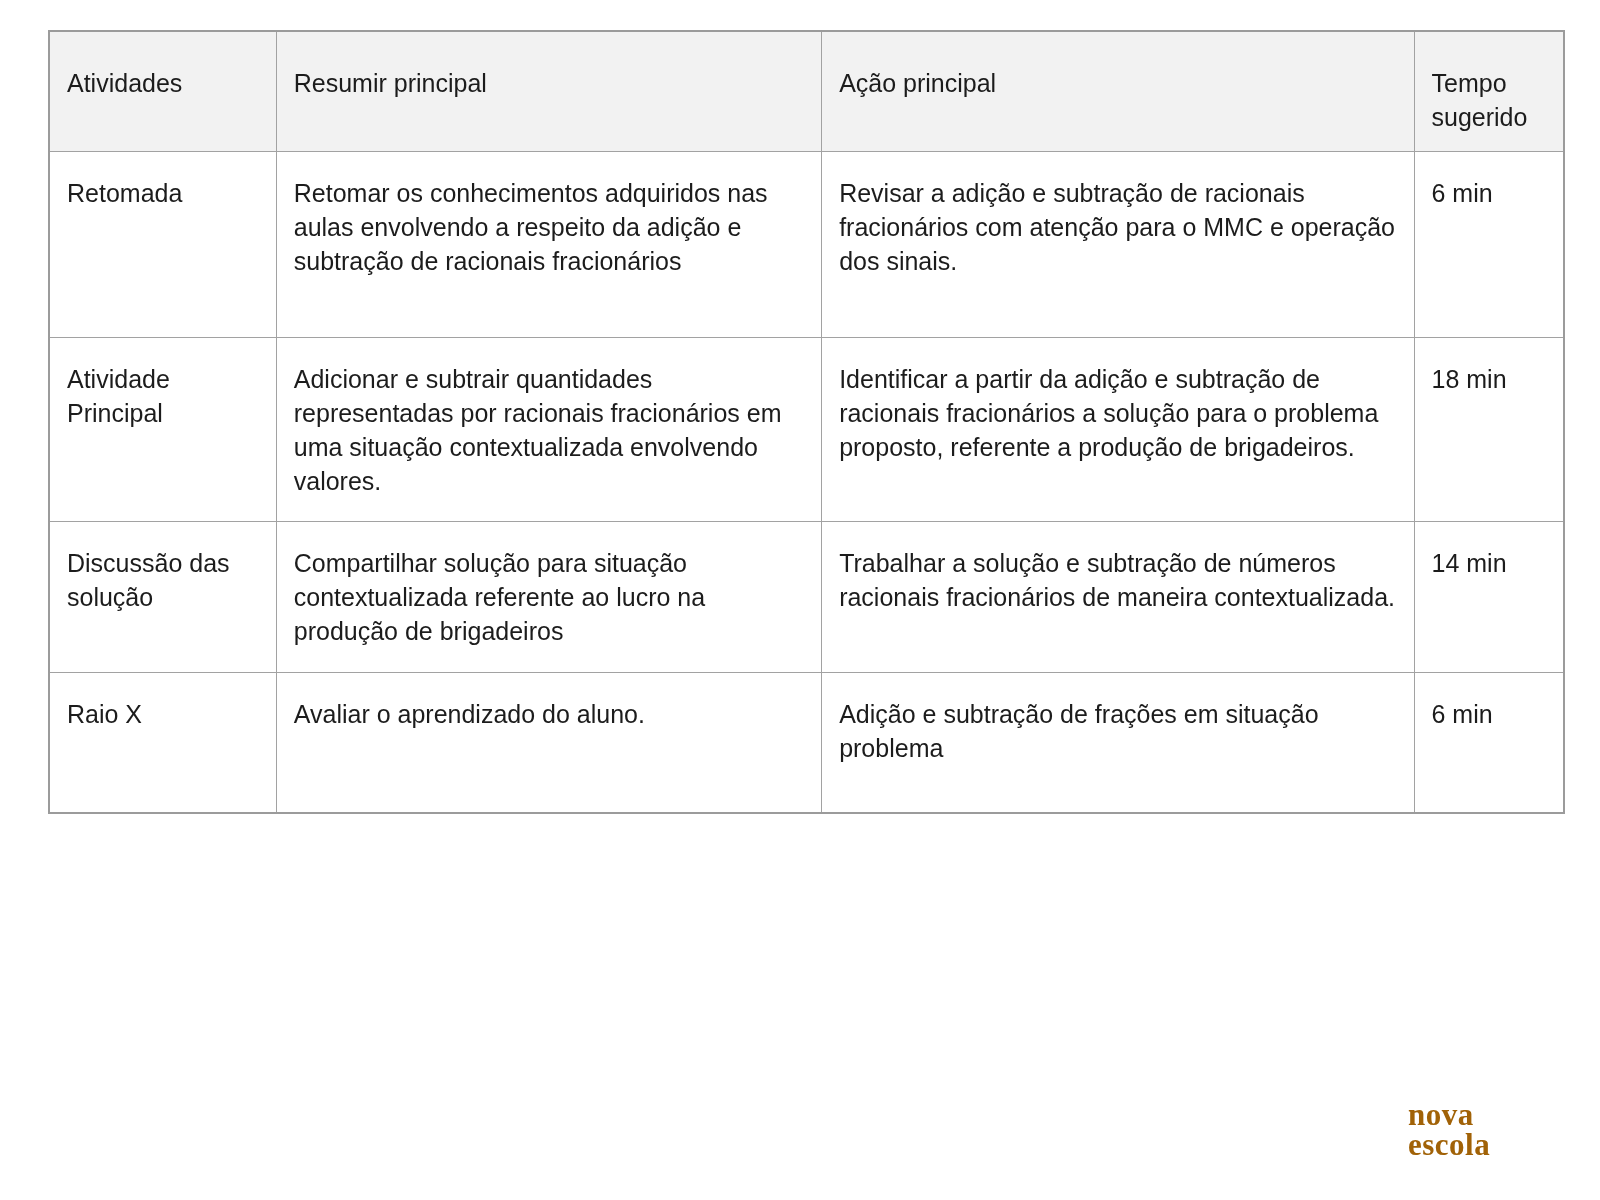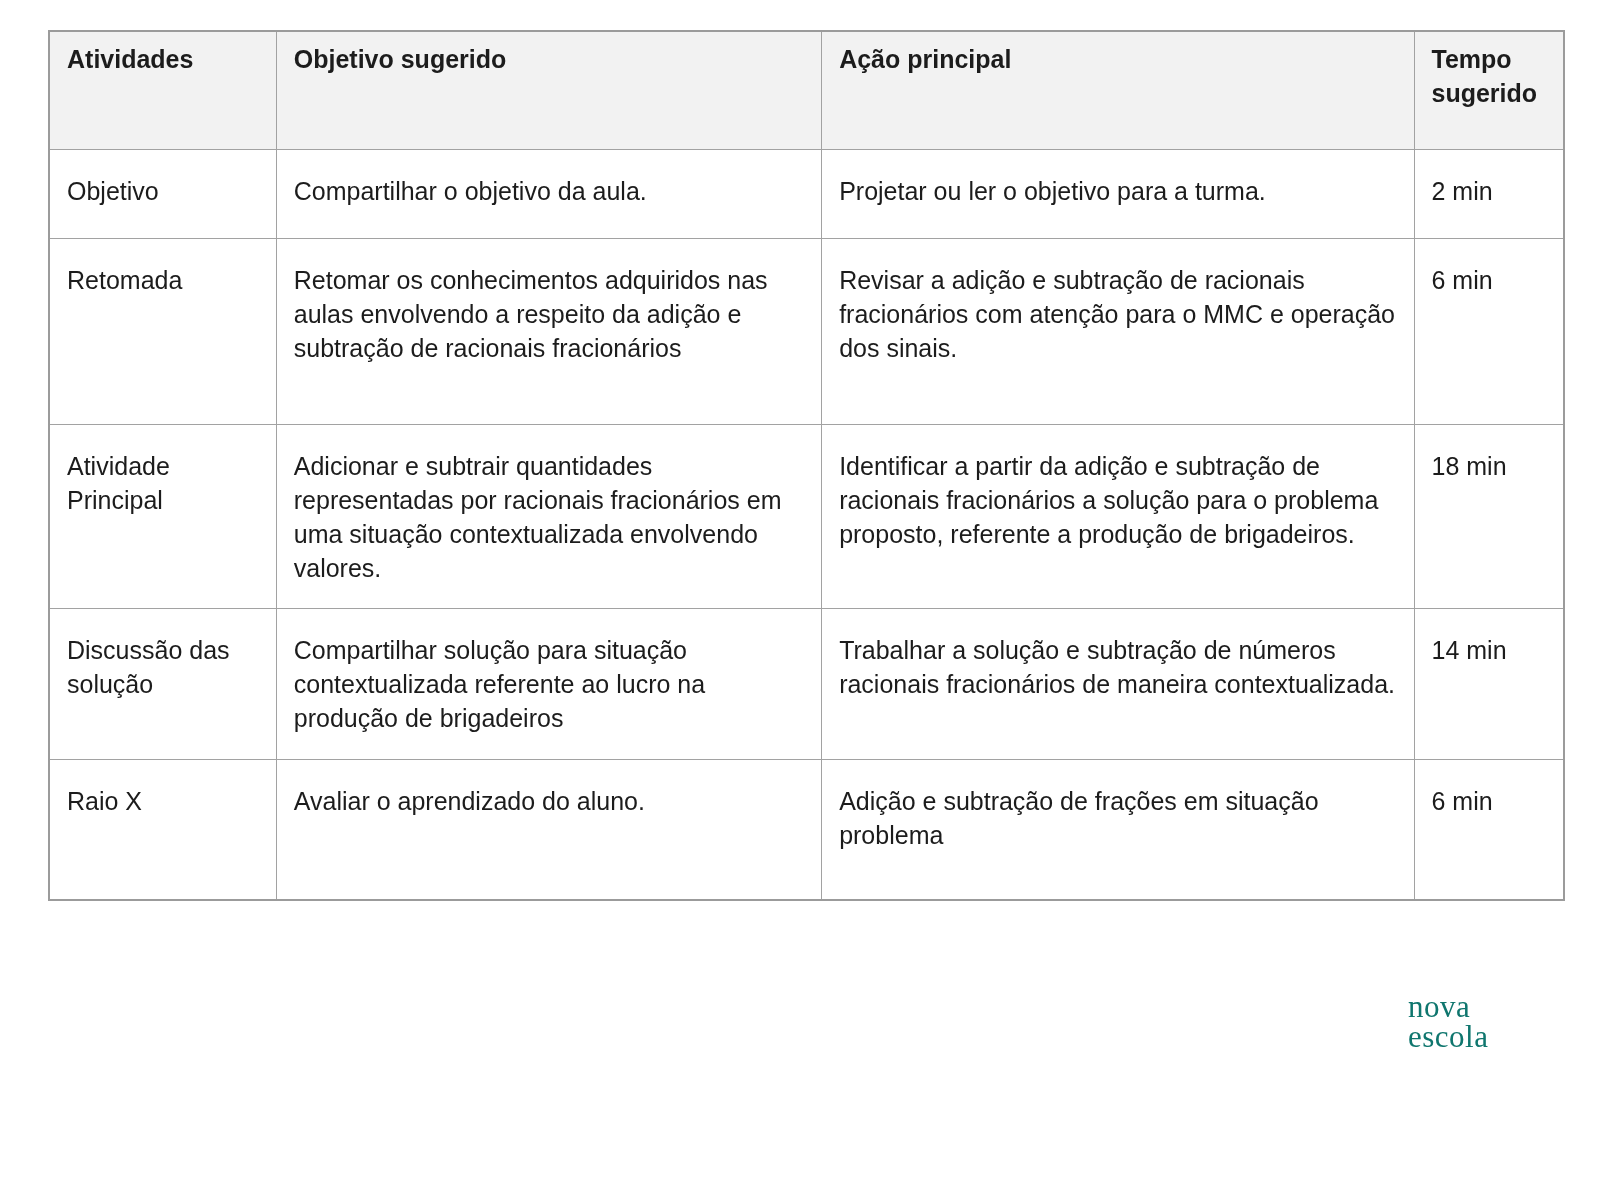--- a/index.html
+++ b/index.html
@@ -34,75 +34,69 @@
     text-align: left;
     padding: 24px 18px 16px 17px;
     font-size: 25px;
     line-height: 1.37;
     font-weight: 400;
     overflow: hidden;
     word-wrap: break-word;
   }
   table.lesson-table th {
     background: #f2f2f2;
-    font-weight: 700;
-    padding-top: 10px;
+    font-weight: 400;
+    padding-top: 34px;
   }
   col.c-atividade { width: 15.0%; }
   col.c-objetivo  { width: 36.0%; }
   col.c-acao      { width: 39.1%; }
   col.c-tempo     { width:  9.9%; }
 
   tr.r-header { height: 118px; }
   tr.r-0 { height:  89px; }
   tr.r-1 { height: 186px; padding-left: 23px; }
   tr.r-2 { height: 184px; }
   tr.r-3 { height: 151px; }
   tr.r-4 { height: 119px; }
   tr.r-5 { height: 141px; }
 
   .logo {
     position: absolute;
     left: 1408px;
-    top: 992px;
+    top: 1100px;
     font-family: "Liberation Serif", "DejaVu Serif", serif;
-    font-weight: 400;
+    font-weight: 700;
     font-size: 31px;
     line-height: 0.97;
     letter-spacing: 0.5px;
-    color: #0f766e;
+    color: #a16207;
     user-select: none;
   }
 </style>
 </head>
 <body>
 
 <div class="table-wrap">
   <table class="lesson-table">
     <colgroup>
       <col class="c-atividade">
       <col class="c-objetivo">
       <col class="c-acao">
       <col class="c-tempo">
     </colgroup>
     <thead>
       <tr class="r-header">
         <th>Atividades</th>
-        <th>Objetivo sugerido</th>
+        <th>Resumir principal</th>
         <th>Ação principal</th>
         <th>Tempo sugerido</th>
       </tr>
     </thead>
     <tbody>
-      <tr class="r-0">
-        <td>Objetivo</td>
-        <td>Compartilhar o objetivo da aula.</td>
-        <td>Projetar ou ler o objetivo para a turma.</td>
-        <td>2 min</td>
-      </tr>
       <tr class="r-1">
         <td>Retomada</td>
         <td>Retomar os conhecimentos adquiridos nas aulas envolvendo a respeito da adição e subtração de racionais fracionários</td>
         <td>Revisar a adição e subtração de racionais fracionários com atenção para o MMC e operação dos sinais.</td>
         <td>6 min</td>
       </tr>
       <tr class="r-2">
         <td>Atividade Principal</td>
         <td>Adicionar e subtrair quantidades representadas por racionais fracionários em uma situação contextualizada envolvendo valores.</td>
         <td>Identificar a partir da adição e subtração de racionais fracionários a solução para o problema proposto, referente a produção de brigadeiros.</td>

